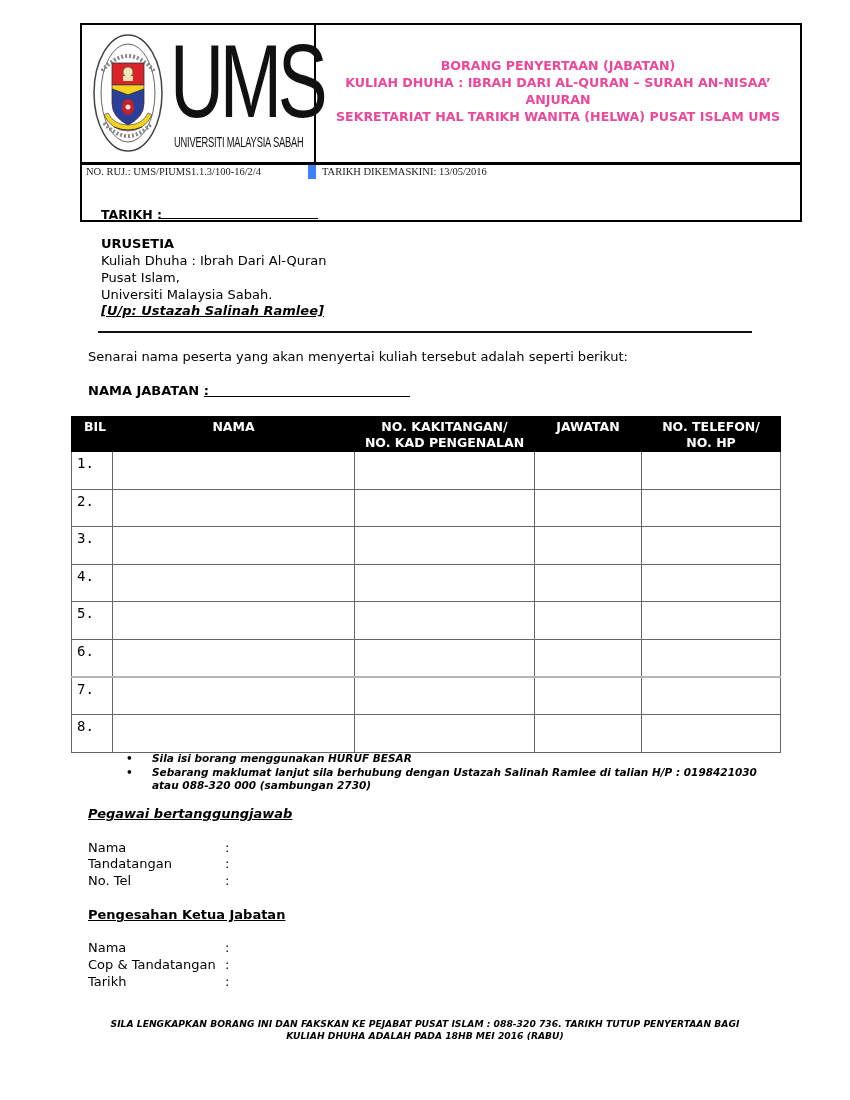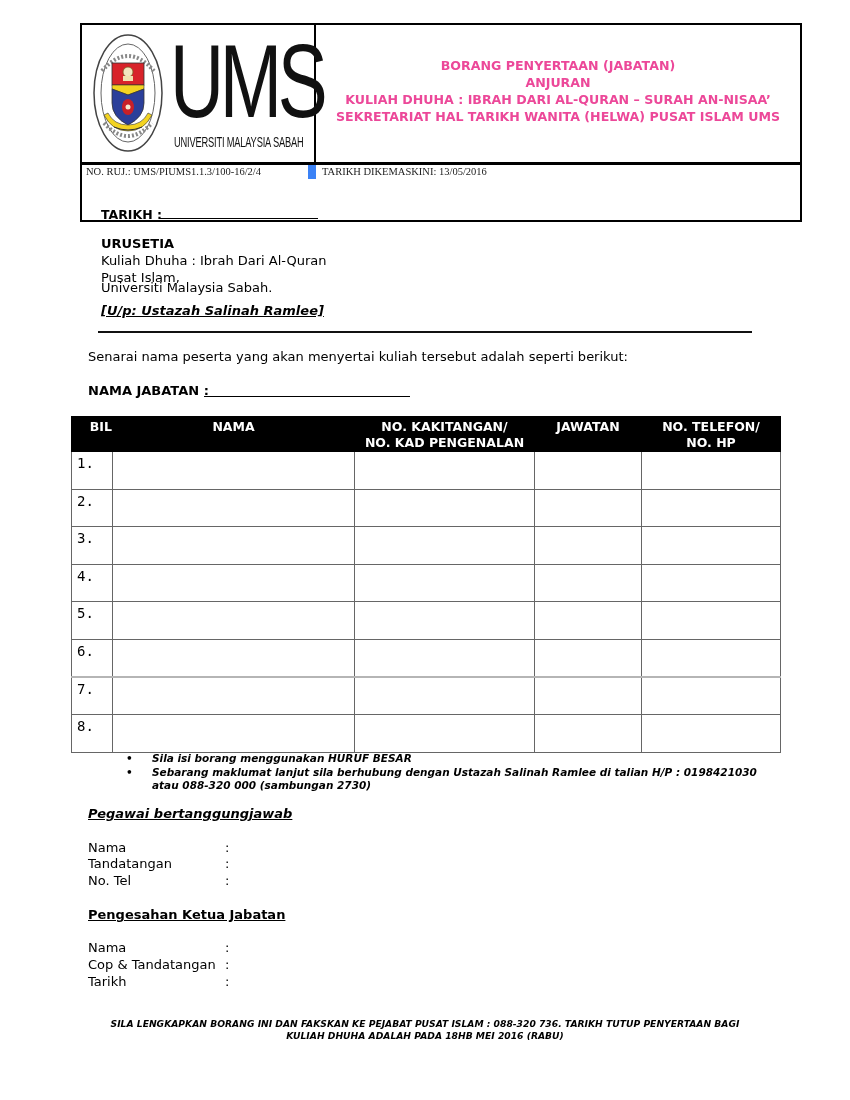--- a/index.html
+++ b/index.html
@@ -59,40 +59,40 @@
   
   .abs { position: absolute; white-space: nowrap; }
 
   .tarikh-label { left: 101px; top: 207px; font-size: 12.5px; font-weight: bold; }
   .tarikh-line { position: absolute; left: 159px; top: 218px; width: 159px; border-bottom: 1px solid #000; }
 
   .urusetia { left: 101px; top: 236px; font-size: 13px; font-weight: bold; }
   .addr { left: 101px; font-size: 13px; }
   .addr1 { top: 253px; }
   .addr2 { top: 270px; }
-  .addr3 { top: 280px; }
+  .addr3 { top: 287px; }
   .attn { left: 101px; top: 303px; font-size: 13px; font-weight: bold; font-style: italic; text-decoration: underline; }
 
   .hr-thick { position: absolute; left: 98px; top: 331px; width: 654px; height: 2px; background: #111; }
 
   .intro { left: 88px; top: 349px; font-size: 13px; }
   .jabatan-label { left: 88px; top: 383px; font-size: 13px; font-weight: bold; }
   .jabatan-line { position: absolute; left: 204px; top: 396px; width: 206px; border-bottom: 1.5px solid #000; }
 
   
   table.part {
     position: absolute; left: 71px; top: 416px; width: 709px;
     border-collapse: collapse; table-layout: fixed;
   }
   table.part th {
     background: #000; color: #fff; font-size: 12.5px; font-weight: bold;
     height: 35px; vertical-align: top; padding-top: 2px; line-height: 16px;
     border: 1px solid #000;
   }
-  table.part th.bil-h { text-align: right; padding-left: 6px; }
+  table.part th.bil-h { text-align: center; padding-left: 6px; }
   table.part td {
     height: 37.6px; border: 1px solid #666; vertical-align: top;
   }
   table.part tr.row td { border-top: 1.5px solid #222; }
   table.part td.bil {
     font-family: "DejaVu Sans Mono", monospace; font-size: 14px; padding-left: 5px; padding-top: 3px;
   }
   table.part tr.gray-top td { border-top: 2px solid #b5b5b5; }
 
   
@@ -130,22 +130,22 @@
       <path d="M14 84 Q 22 100 38 100 Q 54 100 62 84 L58 82 Q 52 94 38 94 Q 24 94 18 82 Z" fill="#f3d321" stroke="#333" stroke-width="0.6"></path>
       <path d="M24 96 Q 38 102 52 96" fill="none" stroke="#333" stroke-width="1"></path>
     </svg>
     <div class="ums-letters">UMS</div>
     <div class="ums-sub">UNIVERSITI MALAYSIA SABAH</div>
   </div>
 
   <div class="header-title-cell">
     <div class="title-lines">
       <div>BORANG PENYERTAAN (JABATAN)</div>
+      <div>KULIAH DHUHA : IBRAH DARI AL-QURAN – SURAH AN-NISAA’</div>
       <div>ANJURAN</div>
-      <div>KULIAH DHUHA : IBRAH DARI AL-QURAN – SURAH AN-NISAA’</div>
       <div>SEKRETARIAT HAL TARIKH WANITA (HELWA) PUSAT ISLAM UMS</div>
     </div>
   </div>
 
   <div class="header-ref-row">
     <div class="ref-left">NO. RUJ.:  UMS/PIUMS1.1.3/100-16/2/4</div>
     <div class="ref-right">TARIKH DIKEMASKINI: 13/05/2016</div>
   </div>
 </div>
 

